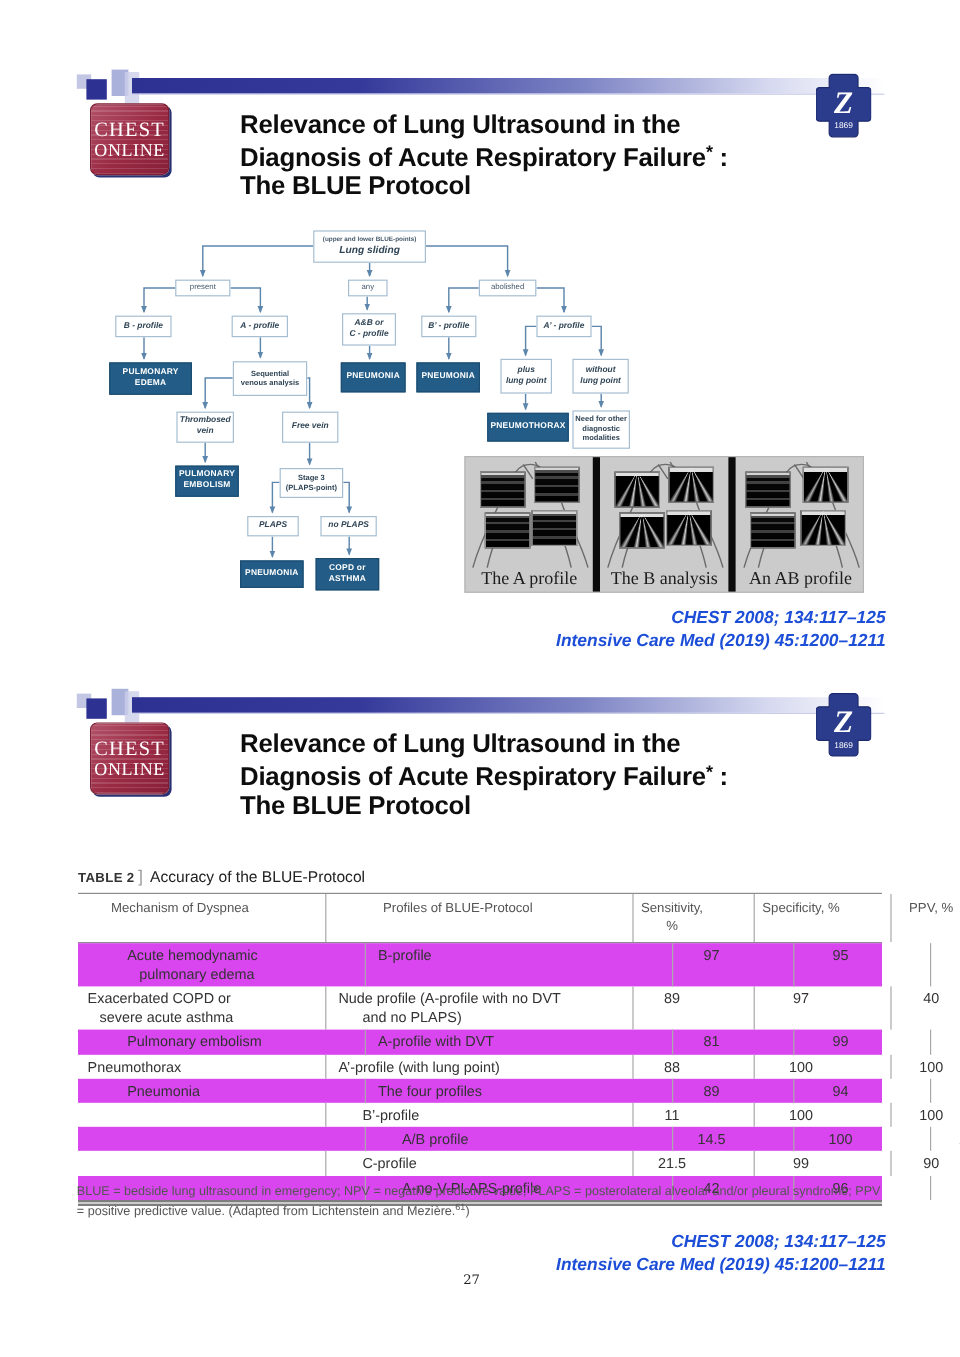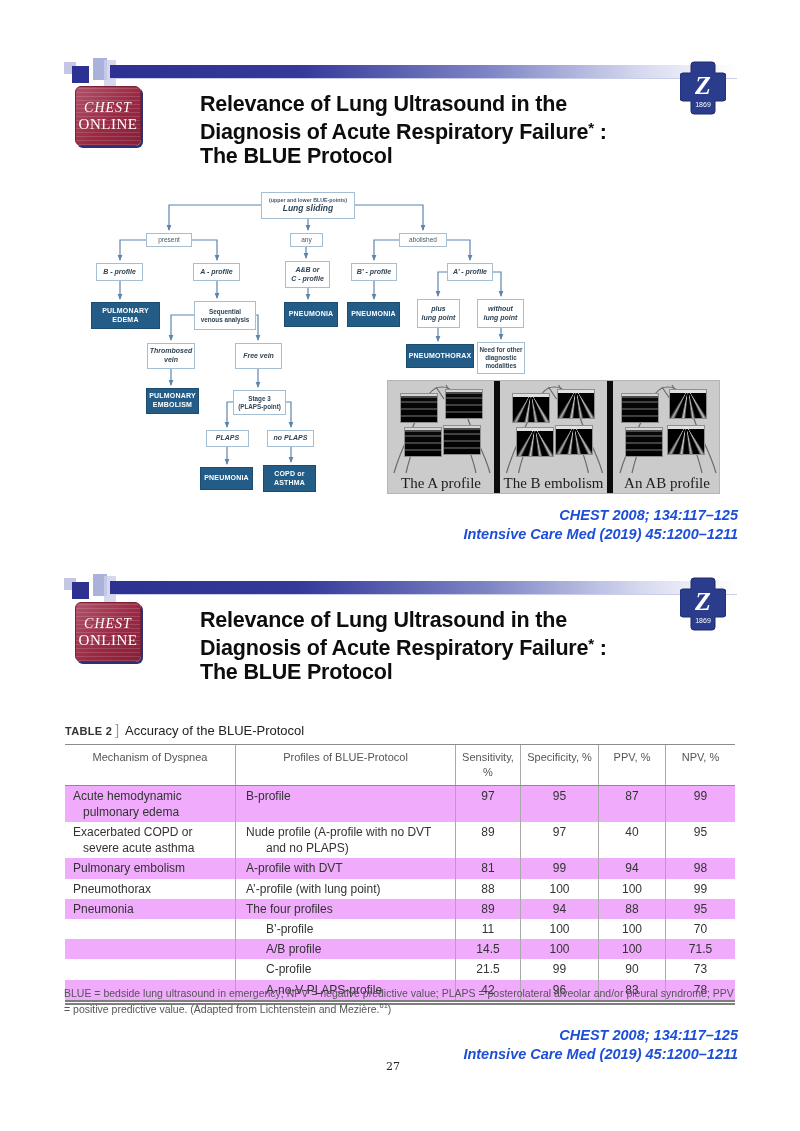--- a/index.html
+++ b/index.html
@@ -11,21 +11,21 @@
   .hdr-bar { position:absolute; left:110px; top:10px; width:627px; height:13px;
     background:linear-gradient(90deg,#2d3192 0%,#34399a 30%,#7d84c4 60%,#d7daf0 85%,#ffffff 100%); }
   .hdr-bar-line { position:absolute; left:110px; top:23px; width:627px; height:1px; background:#c9cde8; }
   .chest-logo { position:absolute; left:75px; top:31px; width:66px; height:60px; border-radius:6px;
     background:
       repeating-linear-gradient(0deg, rgba(255,255,255,0.14) 0 1px, rgba(0,0,0,0) 1px 4px),
       linear-gradient(135deg,#b25269 0%,#9a2a44 55%,#871f38 100%);
     border:1px solid #7c1f34; box-shadow:2px 2px 0 #2a3273;
     display:flex; flex-direction:column; align-items:center; justify-content:center;
     color:#fff; font-family:"Liberation Serif", serif; }
-  .chest-logo .l1 { font-size:14px; letter-spacing:1px;font-style:italic; }
+  .chest-logo .l1 { font-size:17px; letter-spacing:1px; }
   .chest-logo .l2 { font-size:15px; letter-spacing:.5px; }
   .hdr-title { position:absolute; left:200px; top:37px; width:480px; color:#0d0d0d;
     font-size:21.5px; font-weight:bold; line-height:24px; letter-spacing:-0.2px; }
   .hdr-title sup.star { font-size:15px; vertical-align:6px; }
   .zbadge { position:absolute; left:680px; top:6px; width:46px; height:56px; }
 
   
   .node { position:absolute; background:#fff; border:1px solid #a5bed2; color:#30465a;
     display:flex; flex-direction:column; align-items:center; justify-content:center;
     text-align:center; white-space:pre-line; line-height:1.25; }
@@ -57,29 +57,29 @@
   
   .cite { position:absolute; right:62px; width:420px; text-align:right;
     font-size:14.5px; font-weight:bold; font-style:italic; color:#1d4ed8; line-height:19px; }
 
   
   .tbl-caption { position:absolute; left:65px; top:722px; font-size:13px; color:#222; }
   .tbl-caption .tag { font-size:11px; font-weight:bold; color:#333; letter-spacing:.3px; }
   .tbl-caption .brk { color:#9a9a9a; font-size:14px; padding:0 6px 0 3px; }
   .tbl { position:absolute; left:65px; top:744px; width:670px;
     border-top:1px solid #8c8c8c; border-bottom:5px double #7e7e7e; }
-  .t-row { display:grid; grid-template-columns:170px 220px 65px 78px 67px 70px; }
+  .t-row { display:grid; grid-template-columns:170px 220px 65px 78px 67px 70px;gap:36px; }
   .t-row > div { padding:2px 8px; font-size:12px; color:#333; line-height:1.35; white-space:pre-wrap; }
   .t-row > div + div { border-left:1px solid #a9a9a9; }
   .t-head { border-bottom:1px solid #8c8c8c; }
   .t-head > div { font-size:11px; color:#555; text-align:center; padding:5px 2px; white-space:normal; }
   .t-row .num { text-align:center; }
   .t-row .prof-col { padding-left:10px; }
   .t-row .prof-col.sub { padding-left:30px; }
-  .t-row.shaded { background:#f0abfc; }
+  .t-row.shaded { background:#d946ef;padding-left:33px; }
   .t-note { position:absolute; left:64px; top:986px; width:674px; font-size:10.5px; color:#555; line-height:1.4; }
   .t-note sup { font-size:7.5px; }
 
   .pagenum { position:absolute; left:386px; top:1060px; font-family:"DejaVu Serif", serif; font-size:11px; color:#222; }
 
   svg.connectors { position:absolute; left:0; top:0; pointer-events:none; }
 </style>
 </head>
 <body>
 
@@ -209,21 +209,21 @@
         <path d="M42 12 C48 4 60 4 66 12"></path>
         <path d="M66 12 C72 18 76 28 80 38 C86 56 96 70 102 92"></path>
         <path d="M18 92 C22 74 26 66 30 56 M88 92 C84 74 80 66 76 56"></path>
         <path d="M48 6 L56 18 M58 4 L64 14"></path>
       </g>
     </svg>
     <div class="thumb us-b" style="left:12px;top:12px;"></div>
     <div class="thumb us-b" style="left:57px;top:8px;"></div>
     <div class="thumb us-b" style="left:16px;top:46px;"></div>
     <div class="thumb us-b" style="left:55px;top:44px;"></div>
-    <div class="us-label">The B embolism</div>
+    <div class="us-label">The B analysis</div>
   </div>
   <div class="us-bar" style="left:219px;"></div>
 
   <div class="us-sec" style="left:225px;width:108px;">
     <svg width="108" height="96" viewBox="0 0 106 96">
       <g stroke="#6b6b6b" stroke-width="1.2" fill="none">
         <path d="M6 92 C14 64 24 50 30 34 C33 24 36 16 42 12"></path>
         <path d="M42 12 C48 4 60 4 66 12"></path>
         <path d="M66 12 C72 18 76 28 80 38 C86 56 96 70 102 92"></path>
         <path d="M18 92 C22 74 26 66 30 56 M88 92 C84 74 80 66 76 56"></path>

